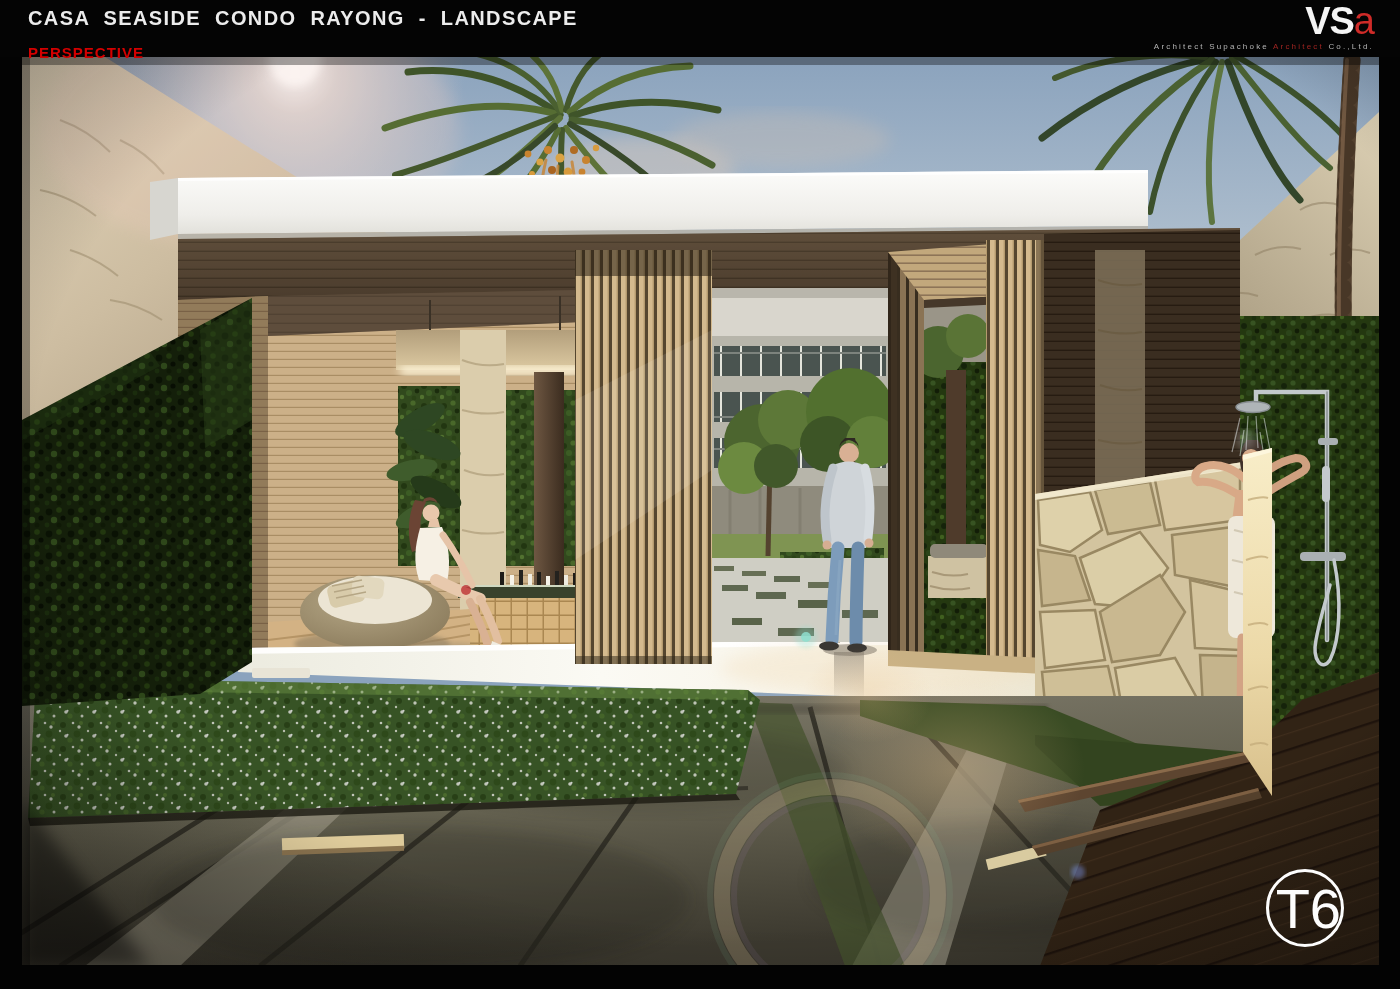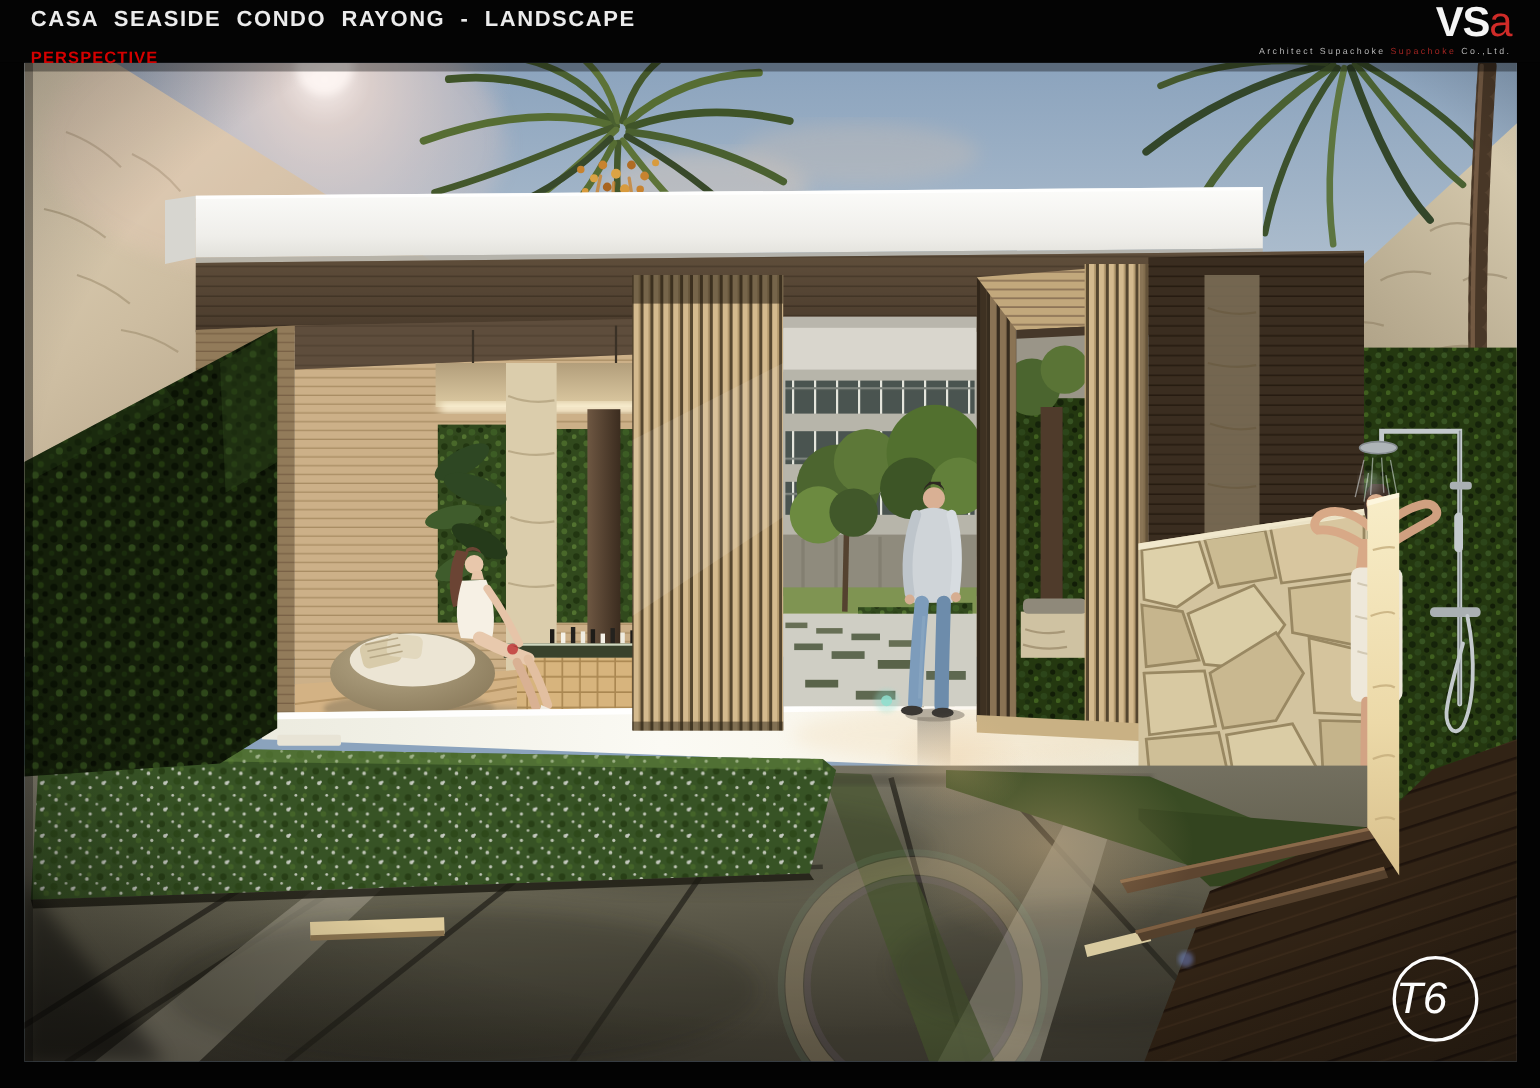--- a/index.html
+++ b/index.html
@@ -18,35 +18,35 @@
   .company{position:absolute;right:26px;top:42px;font-size:8px;letter-spacing:2.2px;
     white-space:nowrap;color:#9f9f9f;}
   .company .c-pre,.company .c-suf{color:#b5b5b5;}
   .company .c-acc{color:#a02522;}
   
   #art{position:absolute;left:22px;top:57px;width:1357px;height:908px;overflow:hidden;
     background:#8ba3bd;box-shadow:inset 0 0 40px rgba(0,0,0,.45);}
   #art svg{display:block;}
   
   #badge{position:absolute;left:1266px;top:869px;width:72px;height:72px;border:3px solid #fdfdfd;
-    border-radius:50%;display:flex;align-items:center;justify-content:flex-start;z-index:6;
-    color:#fdfdfd;font-size:40px;letter-spacing:0px;background:transparent;font-style:italic;}
+    border-radius:50%;display:flex;align-items:center;justify-content:flex-end;z-index:6;
+    color:#fdfdfd;font-size:56px;letter-spacing:0px;background:transparent;}
 </style>
 </head>
 <body>
 
 <div id="board">
 
   <div id="titlebar">
     <div class="title">CASA SEASIDE CONDO RAYONG - LANDSCAPE</div>
     <div class="subtitle">PERSPECTIVE</div>
     <div class="logo">
       <span class="mark"><span class="vs">VS</span><span class="a">a</span></span>
     </div>
-    <div class="company"><span class="c-pre">Architect Supachoke</span> <span class="c-acc">Supachoke</span> <span class="c-suf">Co.,Ltd.</span></div>
+    <div class="company"><span class="c-pre">Architect Supachoke</span> <span class="c-acc">Architect</span> <span class="c-suf">Co.,Ltd.</span></div>
   </div>
 
   <div id="art">
   <svg width="1357" height="908" viewBox="0 0 1357 908" xmlns="http://www.w3.org/2000/svg">
     <defs>
       <linearGradient id="gSky" x1="0" y1="0" x2="0" y2="1">
         <stop offset="0" stop-color="#8ba3bd"></stop>
             <stop offset="0.45" stop-color="#b7c5d2"></stop>
         <stop offset="0.75" stop-color="#d6cec3"></stop>
             <stop offset="1" stop-color="#e9dfd2"></stop>

